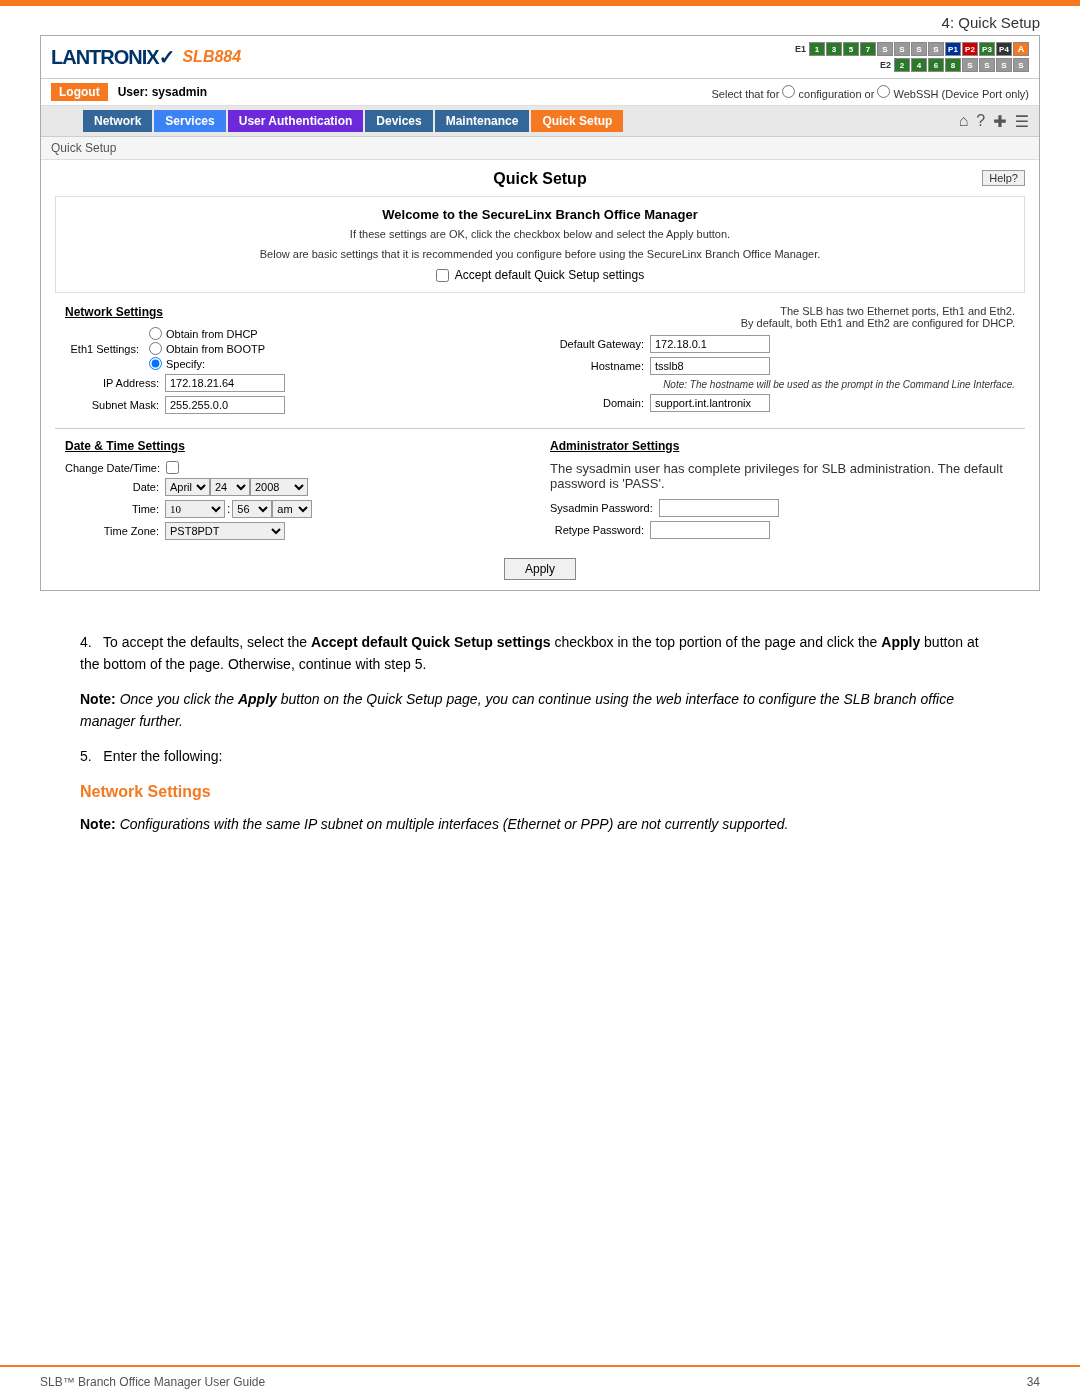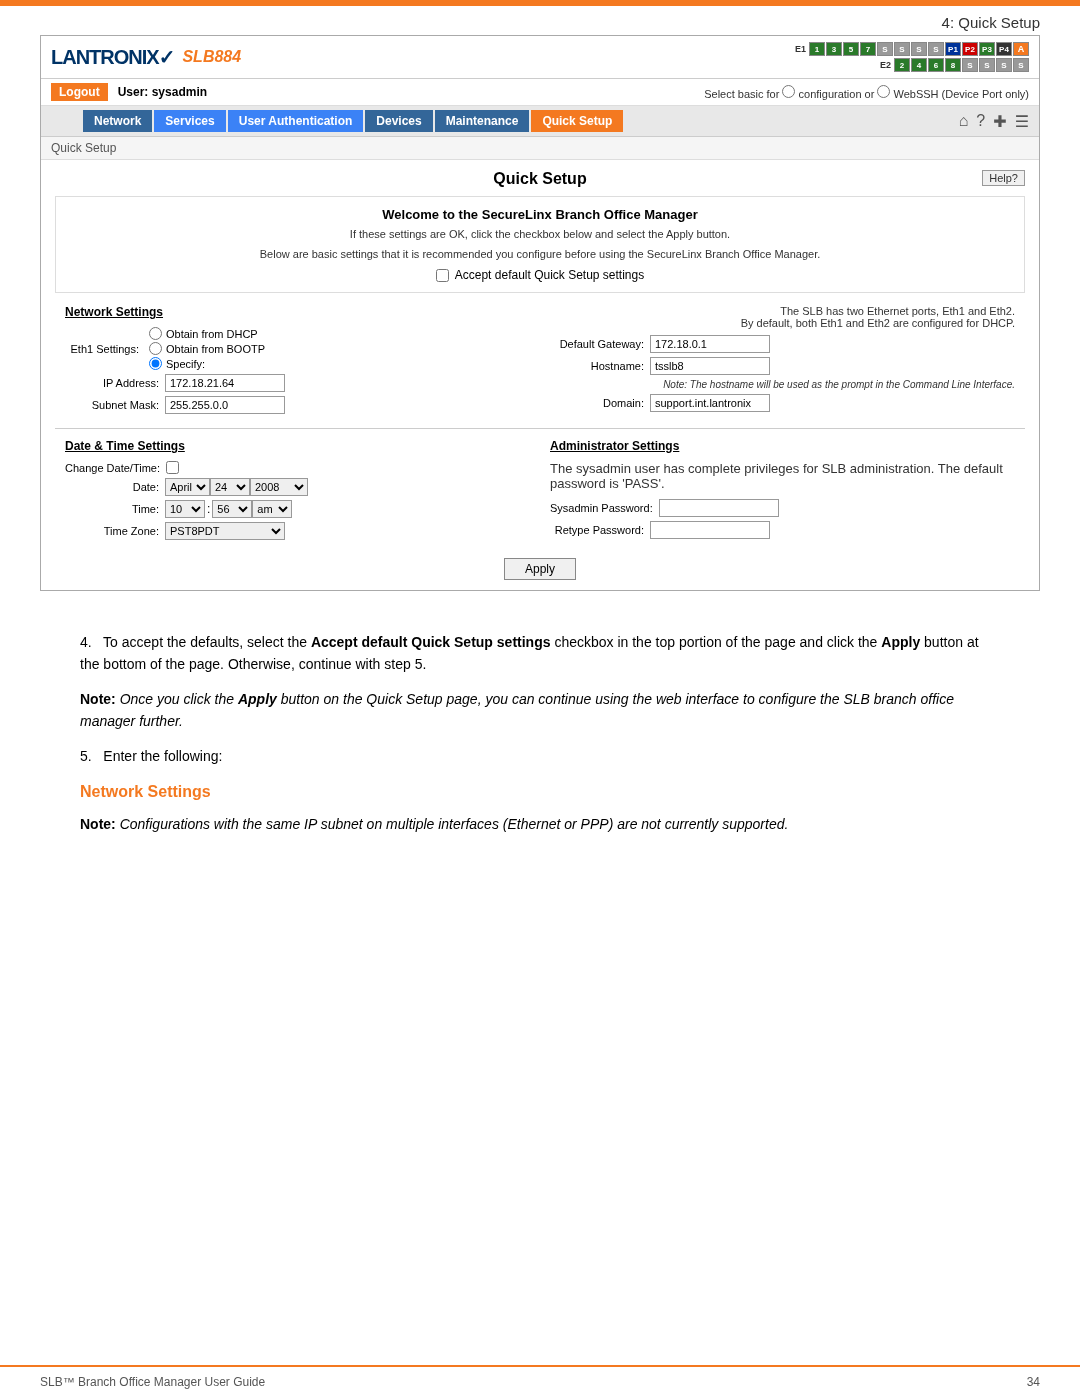--- a/index.html
+++ b/index.html
@@ -161,21 +161,21 @@
     .nav-tab {
       padding: 3px 10px;
       font-size: 12px;
       font-weight: bold;
       cursor: pointer;
       border: 1px solid transparent;
       color: #fff;
     }
     .nav-tab-network { background: #336699; }
     .nav-tab-services { background: #3b82f6; }
-    .nav-tab-auth { background: #3b82f6; }
+    .nav-tab-auth { background: #6d28d9; }
     .nav-tab-devices { background: #336699; }
     .nav-tab-maintenance { background: #336699; }
     .nav-tab-quicksetup { background: #f47920; color: #fff; }
     .nav-icons {
       display: flex;
       gap: 8px;
       align-items: center;
     }
     .nav-icon {
       font-size: 16px;
@@ -436,21 +436,21 @@
 
     <div class="user-bar">
       <div class="user-bar-left">
         <button class="logout-btn">Logout</button>
         <span class="user-info">
           <span>User:</span>
           <span>sysadmin</span>
         </span>
       </div>
       <div class="port-select-text">
-        <span>Select basic for</span>
+        <span>Select that for</span>
         <input type="radio" name="port-type" style="">
         <span>configuration or</span>
         <input type="radio" name="port-type" style="">
         <span>WebSSH (Device Port only)</span>
       </div>
     </div>
 
     <div class="nav-bar">
       <div class="nav-tabs">
         <div class="nav-tab nav-tab-network">Network</div>
@@ -577,21 +577,21 @@
             <select class="select-small" style="width:40px;">
               <option>24</option>
             </select>
             <select class="select-small" style="width:58px;">
               <option>2008</option>
             </select>
           </div>
 
           <div class="form-row">
             <span class="form-label">Time:</span>
-            <select class="select-small" style="width:40px;">
+            <select class="select-small" style="width:60px;font-family:Liberation Serif, serif;">
               <option>10</option>
             </select>
             <span style="font-size:12px; padding:0 2px;">:</span>
             <select class="select-small" style="width:40px;">
               <option>56</option>
             </select>
             <select class="select-small" style="width:40px;">
               <option>am</option>
               <option>pm</option>
             </select>

